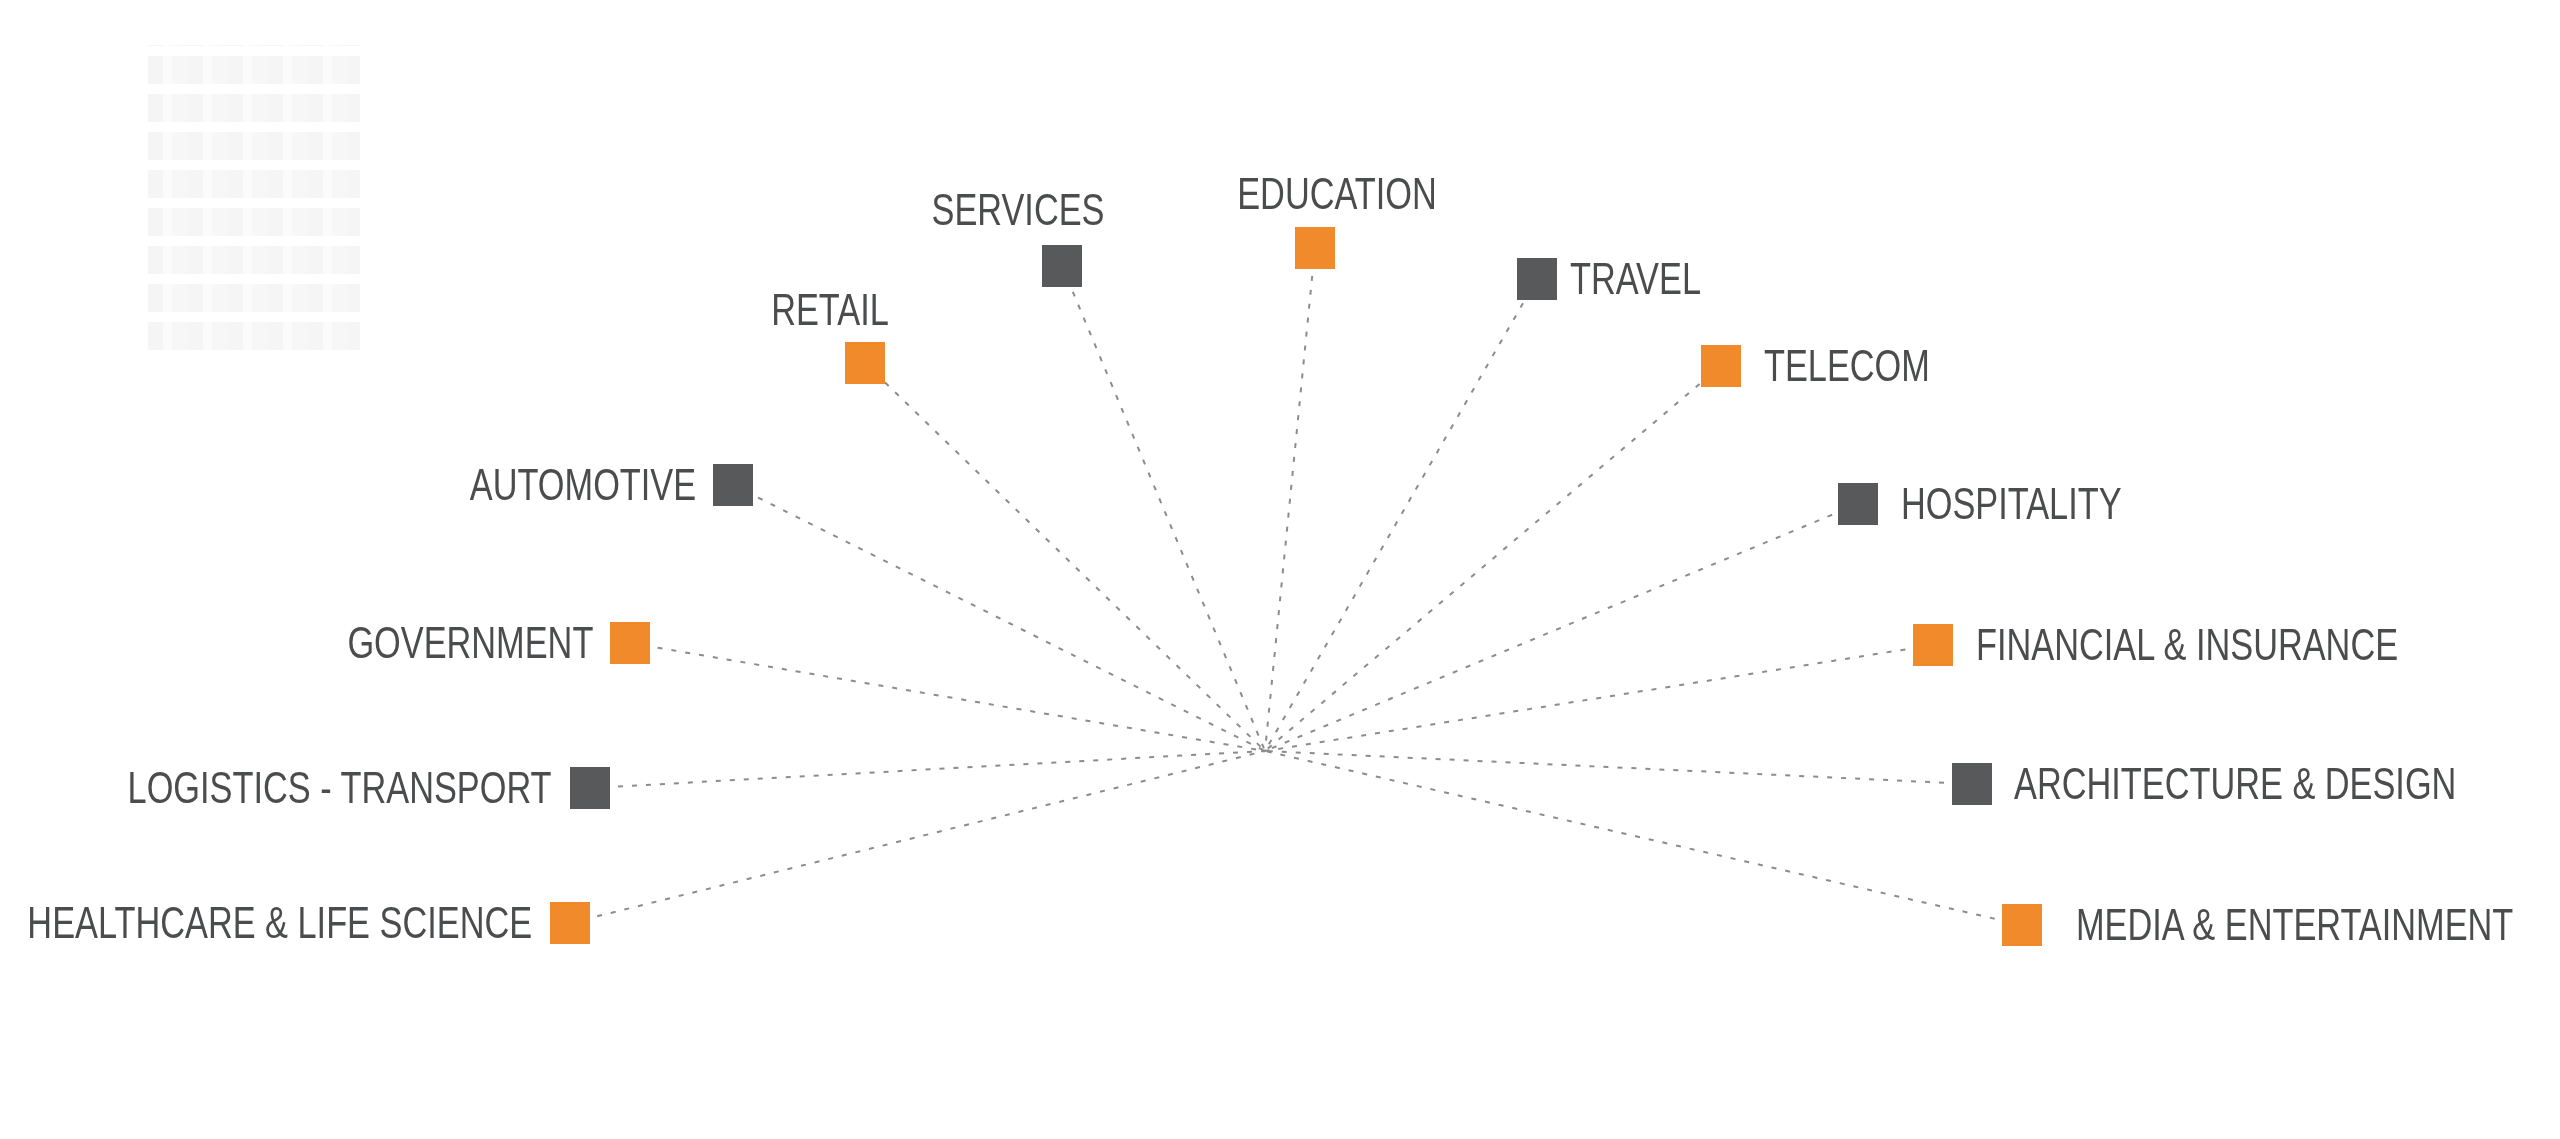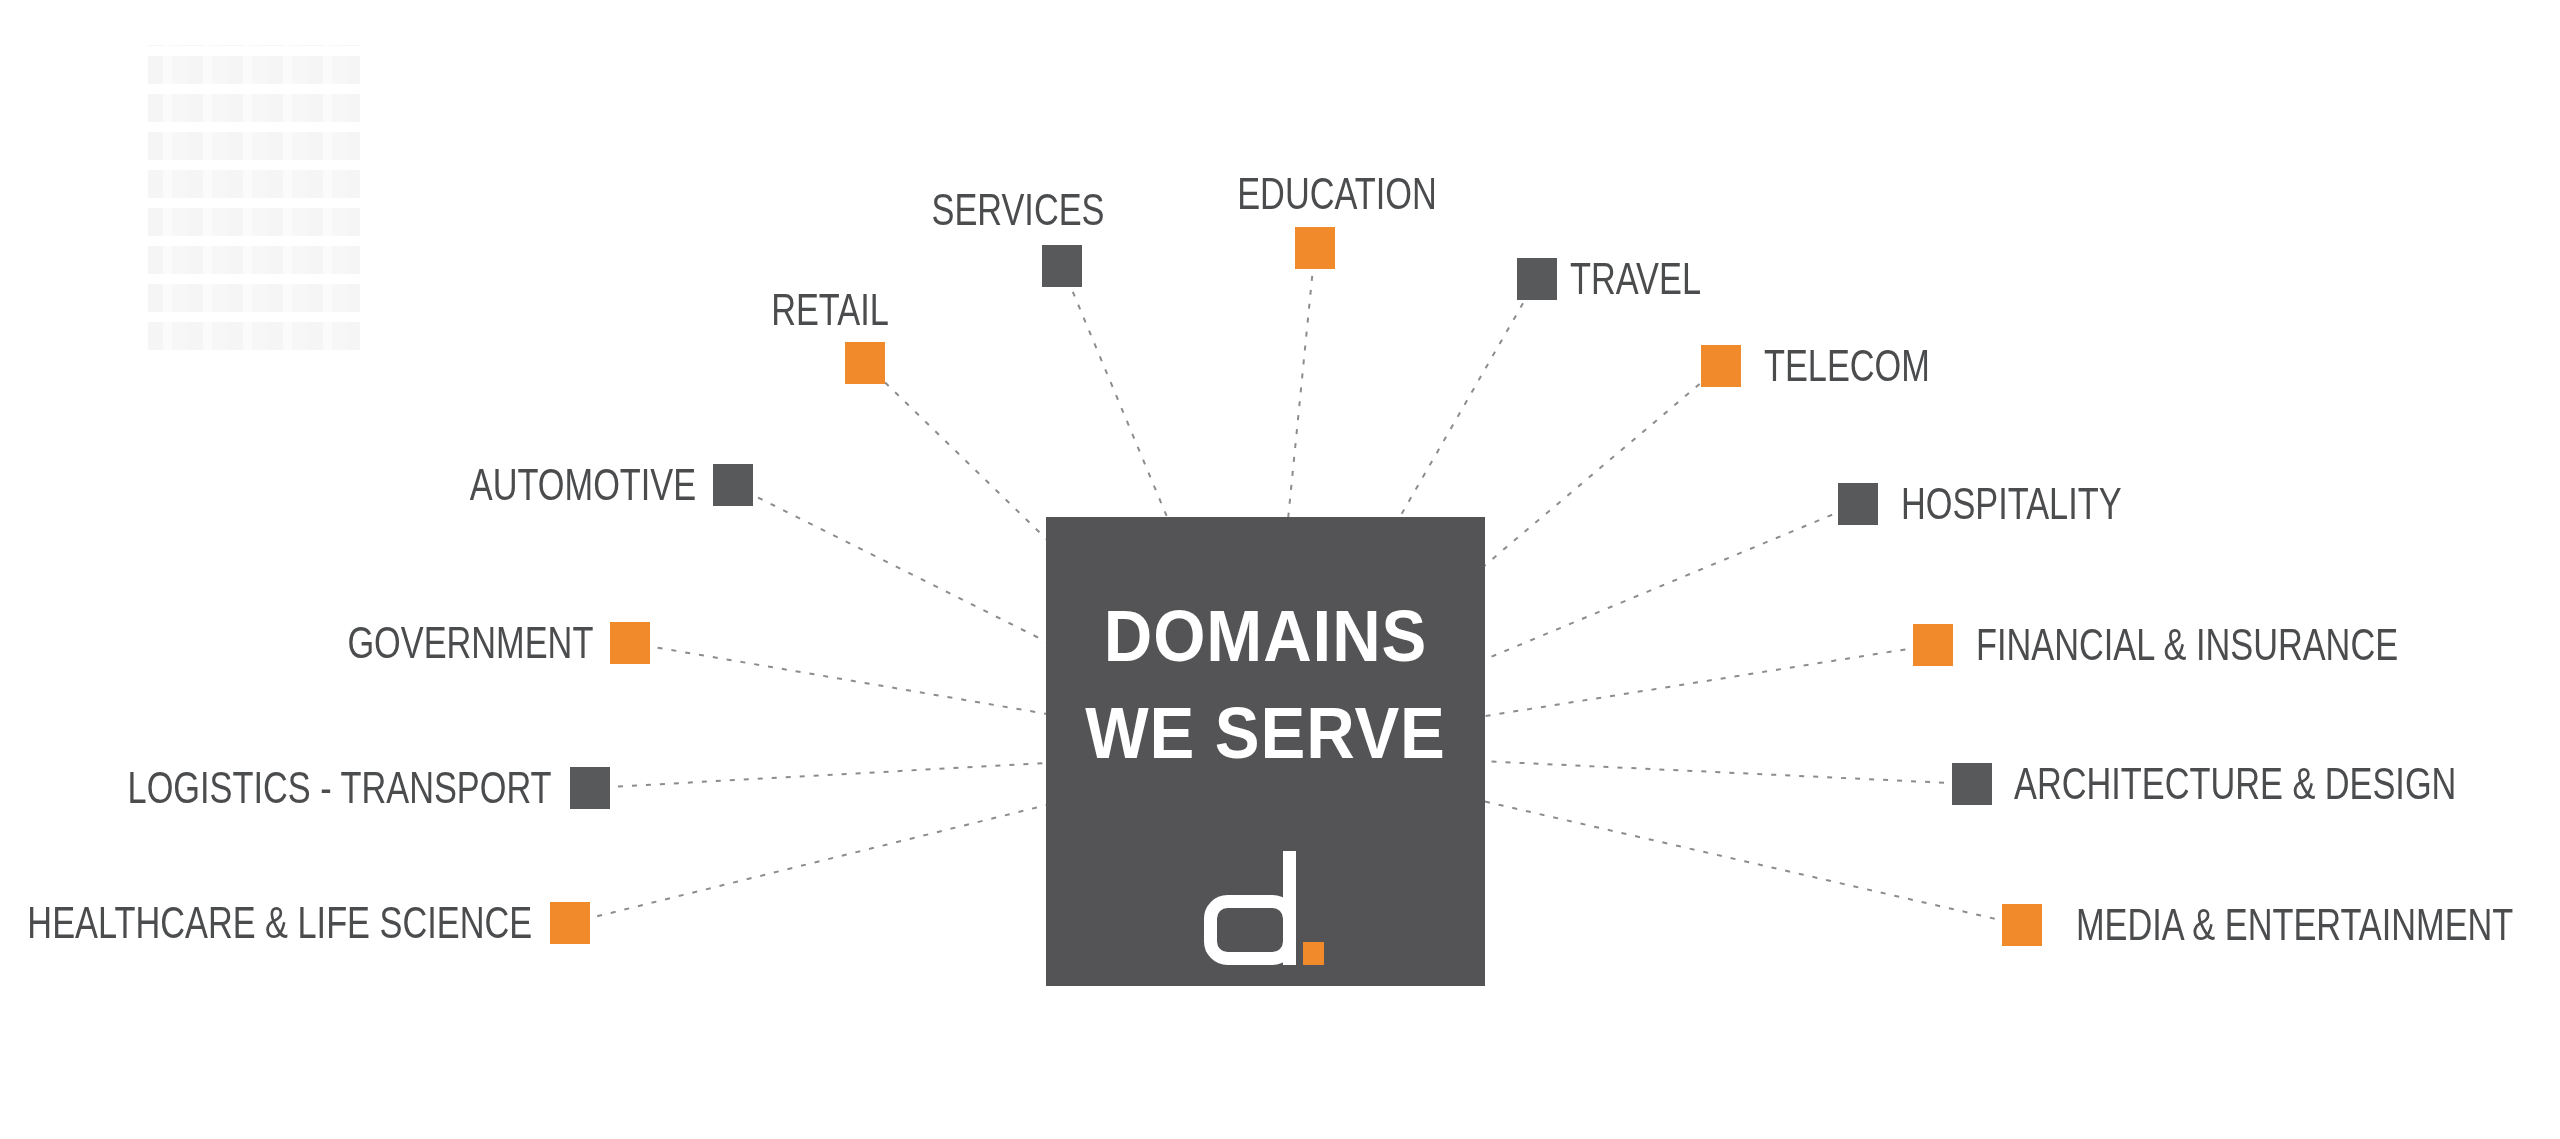--- a/index.html
+++ b/index.html
@@ -116,25 +116,14 @@
   </div>
   <div class="domain orange">
     <span class="sq" style="left:2002px;top:904px;"></span>
     <span class="lbl l" style="left:2076px;top:903px;">MEDIA &amp; ENTERTAINMENT</span>
   </div>
   <div class="domain orange">
     <span class="lbl r" style="right:2028px;top:901px;">HEALTHCARE &amp; LIFE SCIENCE</span>
     <span class="sq" style="left:550px;top:902px;"></span>
   </div>
 
-  <div class="box">
-    <div class="title">
-      <div>DOMAINS</div>
-      <div>WE SERVE</div>
-    </div>
-    <svg class="dlogo" width="122" height="115" viewBox="0 0 122 115" xmlns="http://www.w3.org/2000/svg">
-      <rect x="6.5" y="50.5" width="79" height="57" rx="17" fill="none" stroke="#ffffff" stroke-width="13"></rect>
-      <rect x="79" y="0" width="13" height="114" fill="#ffffff"></rect>
-      <rect x="99" y="91" width="21" height="23" fill="#F18A2B"></rect>
-    </svg>
-  </div>
 
 </div>
 
 </body></html>

